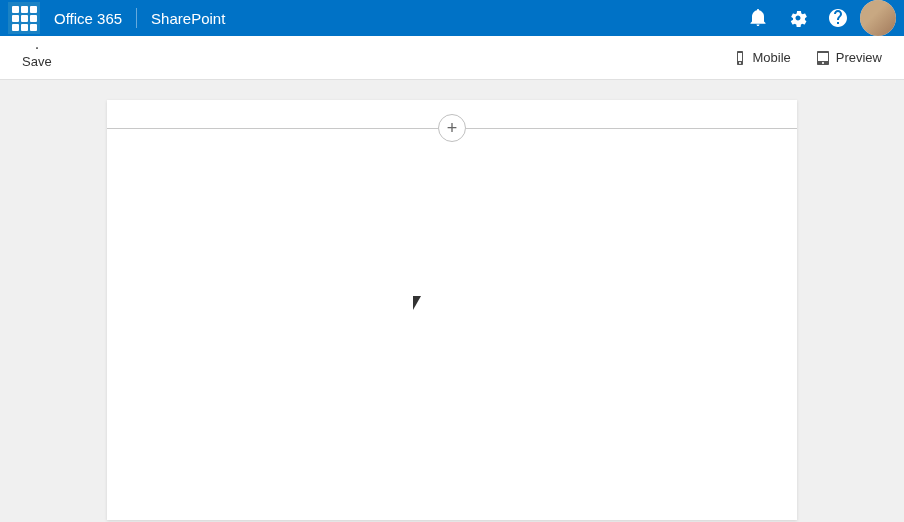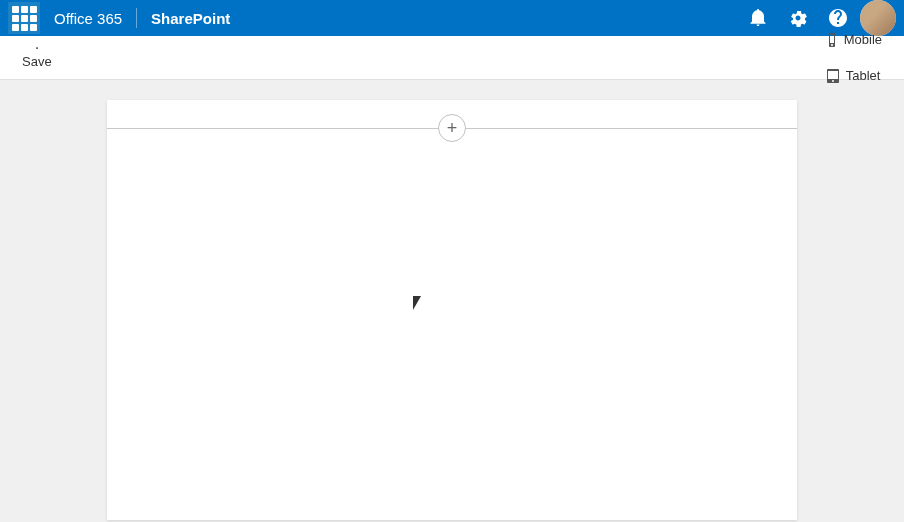--- a/index.html
+++ b/index.html
@@ -36,21 +36,21 @@
       padding: 0 10px;
     }
     .divider-vert {
       width: 1px;
       height: 20px;
       background: rgba(255,255,255,0.4);
       margin: 0 4px;
     }
     .app-subtitle {
       font-size: 15px;
-      font-weight: 700;
+      font-weight: 400;
       color: white;
       padding: 0 10px;
     }
     .topbar-right {
       margin-left: auto;
       display: flex;
       align-items: center;
       gap: 4px;
     }
     .topbar-icon-btn {
@@ -97,22 +97,22 @@
       border: none;
       background: transparent;
       font-size: 13px;
       color: #333;
       height: 32px;
       flex-direction: column;
     }
     .toolbar-spacer { flex: 1; }
     .toolbar-right {
       display: flex;
+      align-items: center;
       gap: 4px;
-      flex-direction: column;
     }
     .toolbar-view-btn {
       display: flex;
       align-items: center;
       gap: 5px;
       padding: 5px 10px;
       cursor: pointer;
       border: none;
       background: transparent;
       font-size: 13px;
@@ -235,21 +235,21 @@
     <button class="toolbar-view-btn">
       <svg width="14" height="14" viewBox="0 0 14 14" fill="#555">
         <path d="M9 0H5C4.45 0 4 .45 4 1v12c0 .55.45 1 1 1h4c.55 0 1-.45 1-1V1c0-.55-.45-1-1-1zM7 13c-.55 0-1-.45-1-1s.45-1 1-1 1 .45 1 1-.45 1-1 1zM9 10H5V2h4v8z"></path>
       </svg>
       <span>Mobile</span>
     </button>
     <button class="toolbar-view-btn">
       <svg width="16" height="14" viewBox="0 0 16 14" fill="#555">
         <path d="M13 0H3C2.45 0 2 .45 2 1v12c0 .55.45 1 1 1h10c.55 0 1-.45 1-1V1c0-.55-.45-1-1-1zm-5 13c-.55 0-1-.45-1-1s.45-1 1-1 1 .45 1 1-.45 1-1 1zm5-3H3V2h10v8z"></path>
       </svg>
-      <span>Tablet</span>
+      <span>Preview</span>
     </button>
   </div>
 </div>
 
 <div class="main-area">
   <div class="page-canvas">
 
     <div class="add-section-row">
       <div class="add-section-line"></div>
       <button class="add-section-btn" title="Add a new section">

